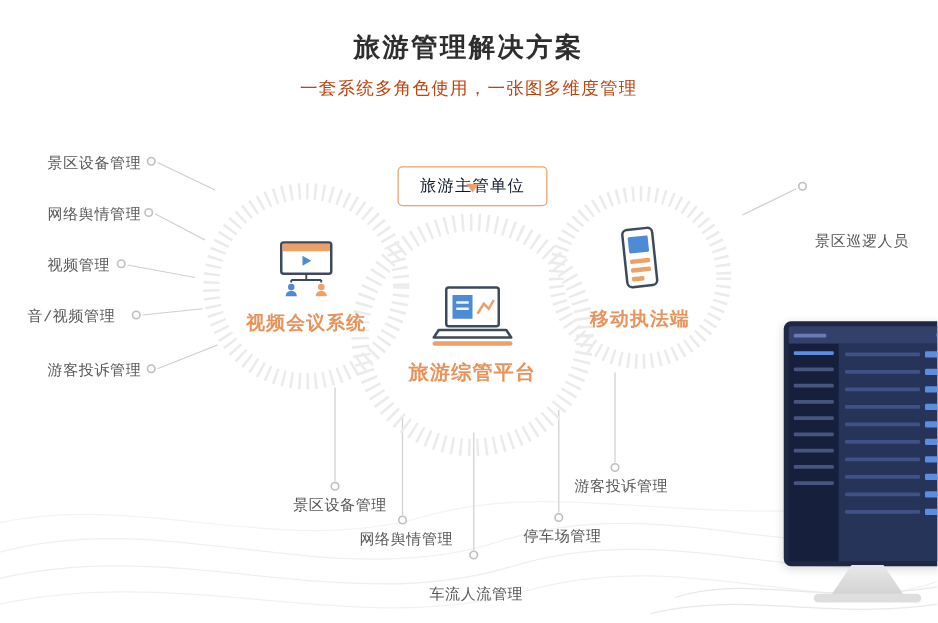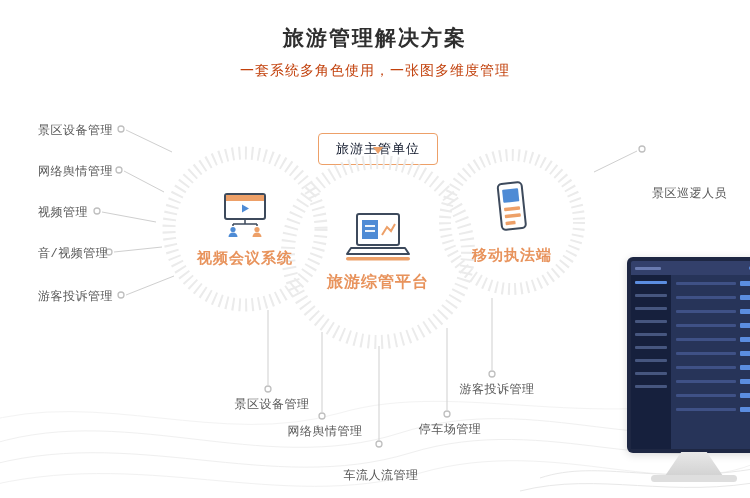--- a/index.html
+++ b/index.html
@@ -19,21 +19,21 @@
               border-top:7px solid #EDA068;}
 
   .bg-contours{position:absolute;left:0;bottom:0;}
   .connectors{position:absolute;left:0;top:0;}
 
   .circle{position:absolute;display:flex;align-items:center;justify-content:center;}
   .circle .ring{position:absolute;left:0;top:0;}
   .circle .content{position:relative;z-index:1;display:flex;flex-direction:column;align-items:center;}
   .circle-label{color:#E8935C;font-weight:bold;letter-spacing:1px;white-space:nowrap;}
   .c-left{left:160px;top:144px;width:170px;height:170px;}
-  .c-center{left:278px;top:152px;width:200px;height:200px;}
+  .c-center{left:278px;top:168px;width:200px;height:200px;}
   .c-right{left:436px;top:146px;width:152px;height:152px;}
   .c-left .circle-label{font-size:15px;margin-top:10px;}
   .c-center .circle-label{font-size:16px;margin-top:10px;}
   .c-right .circle-label{font-size:15px;margin-top:10px;}
 
   .side-label{position:absolute;font-size:12px;color:#575757;white-space:nowrap;letter-spacing:0.5px;}
   .centered{transform:translateX(-50%);}
 
   .monitor{position:absolute;left:627px;top:257px;width:140px;}
   .screen{width:134px;height:196px;background:#1e2743;border-radius:6px;padding:4px;
@@ -157,21 +157,21 @@
           <rect x="14" y="41" width="10" height="3.5" rx="1" fill="#EDA068"></rect>
         </g>
       </svg>
       <div class="circle-label">移动执法端</div>
     </div>
   </div>
 
   <div class="side-label" style="left:38px;top:122px;">景区设备管理</div>
   <div class="side-label" style="left:38px;top:163px;">网络舆情管理</div>
   <div class="side-label" style="left:38px;top:204px;">视频管理</div>
-  <div class="side-label" style="left:38px;top:245px;">音/视频管理</div>
+  <div class="side-label" style="left:22px;top:245px;">音/视频管理</div>
   <div class="side-label" style="left:38px;top:288px;">游客投诉管理</div>
 
   <div class="side-label" style="left:652px;top:142px;margin-top:43px;">景区巡逻人员</div>
 
   <div class="side-label centered" style="left:272px;top:396px;">景区设备管理</div>
   <div class="side-label centered" style="left:325px;top:423px;">网络舆情管理</div>
   <div class="side-label centered" style="left:381px;top:451px;margin-top:16px;">车流人流管理</div>
   <div class="side-label centered" style="left:450px;top:421px;">停车场管理</div>
   <div class="side-label centered" style="left:497px;top:381px;">游客投诉管理</div>
 

